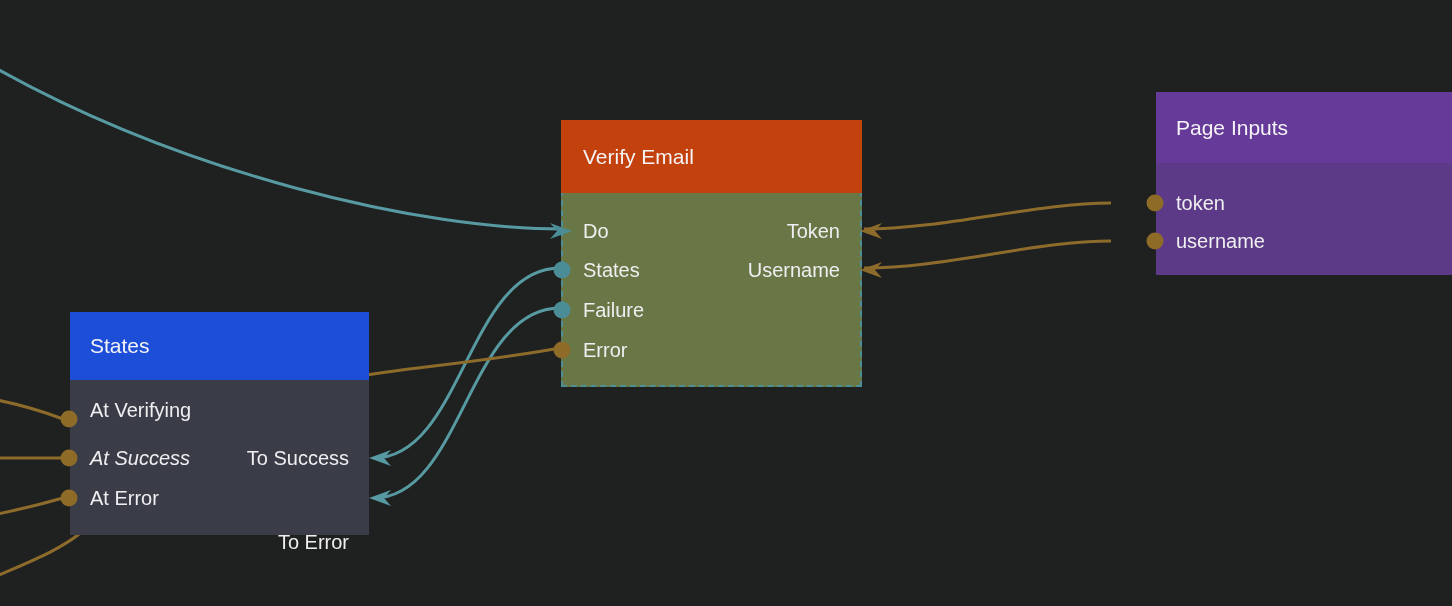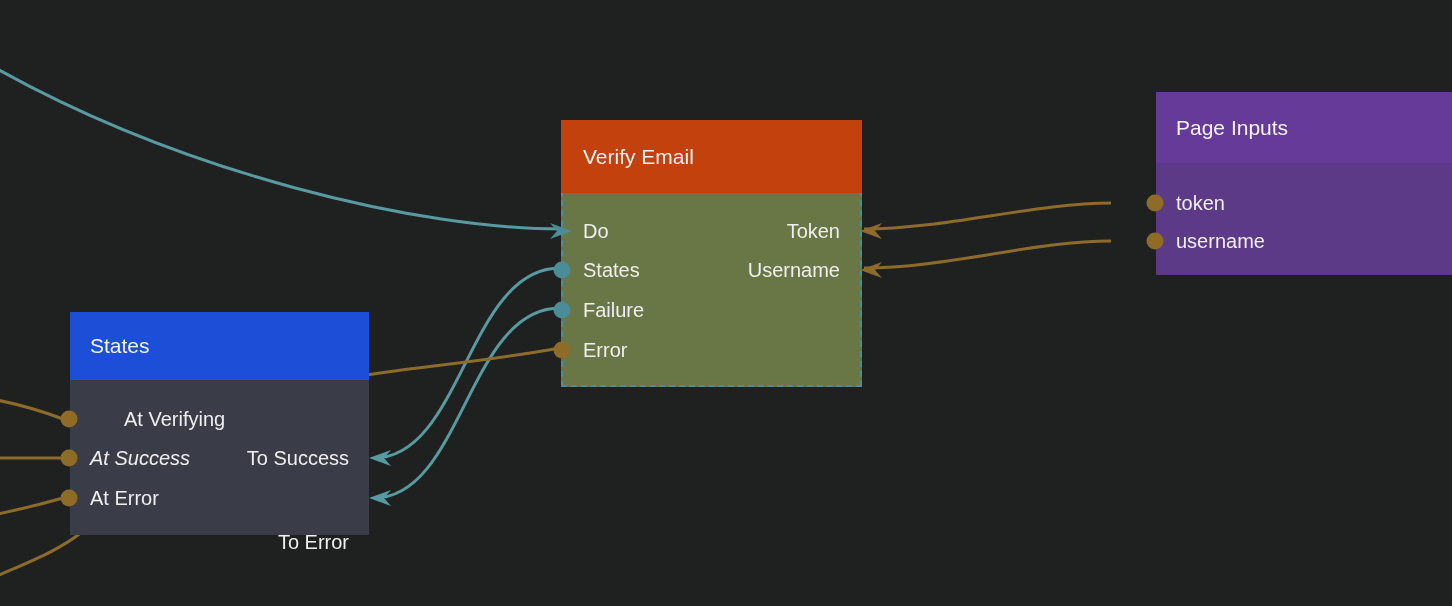--- a/index.html
+++ b/index.html
@@ -149,21 +149,21 @@
     <svg class="port-dot edge-left" style="top: 140px;" viewBox="0 0 18 18">
       <circle cx="9" cy="9" r="8.5" fill="#8e6c28"></circle>
     </svg>
   </div>
 
   <div class="node node-states">
     <div class="header">
       <span>States</span>
     </div>
 
-    <div class="port-row left" style="top: 93px; margin-left: 34px;">
+    <div class="port-row left" style="top: 84px;">
       <span>At Verifying</span>
     </div>
     <div class="port-row left" style="top: 132px; font-style: italic;">
       <span>At Success</span>
     </div>
     <div class="port-row left" style="top: 172px;">
       <span>At Error</span>
     </div>
 
     <div class="port-row right" style="top: 132px; margin-left: 18px;">

